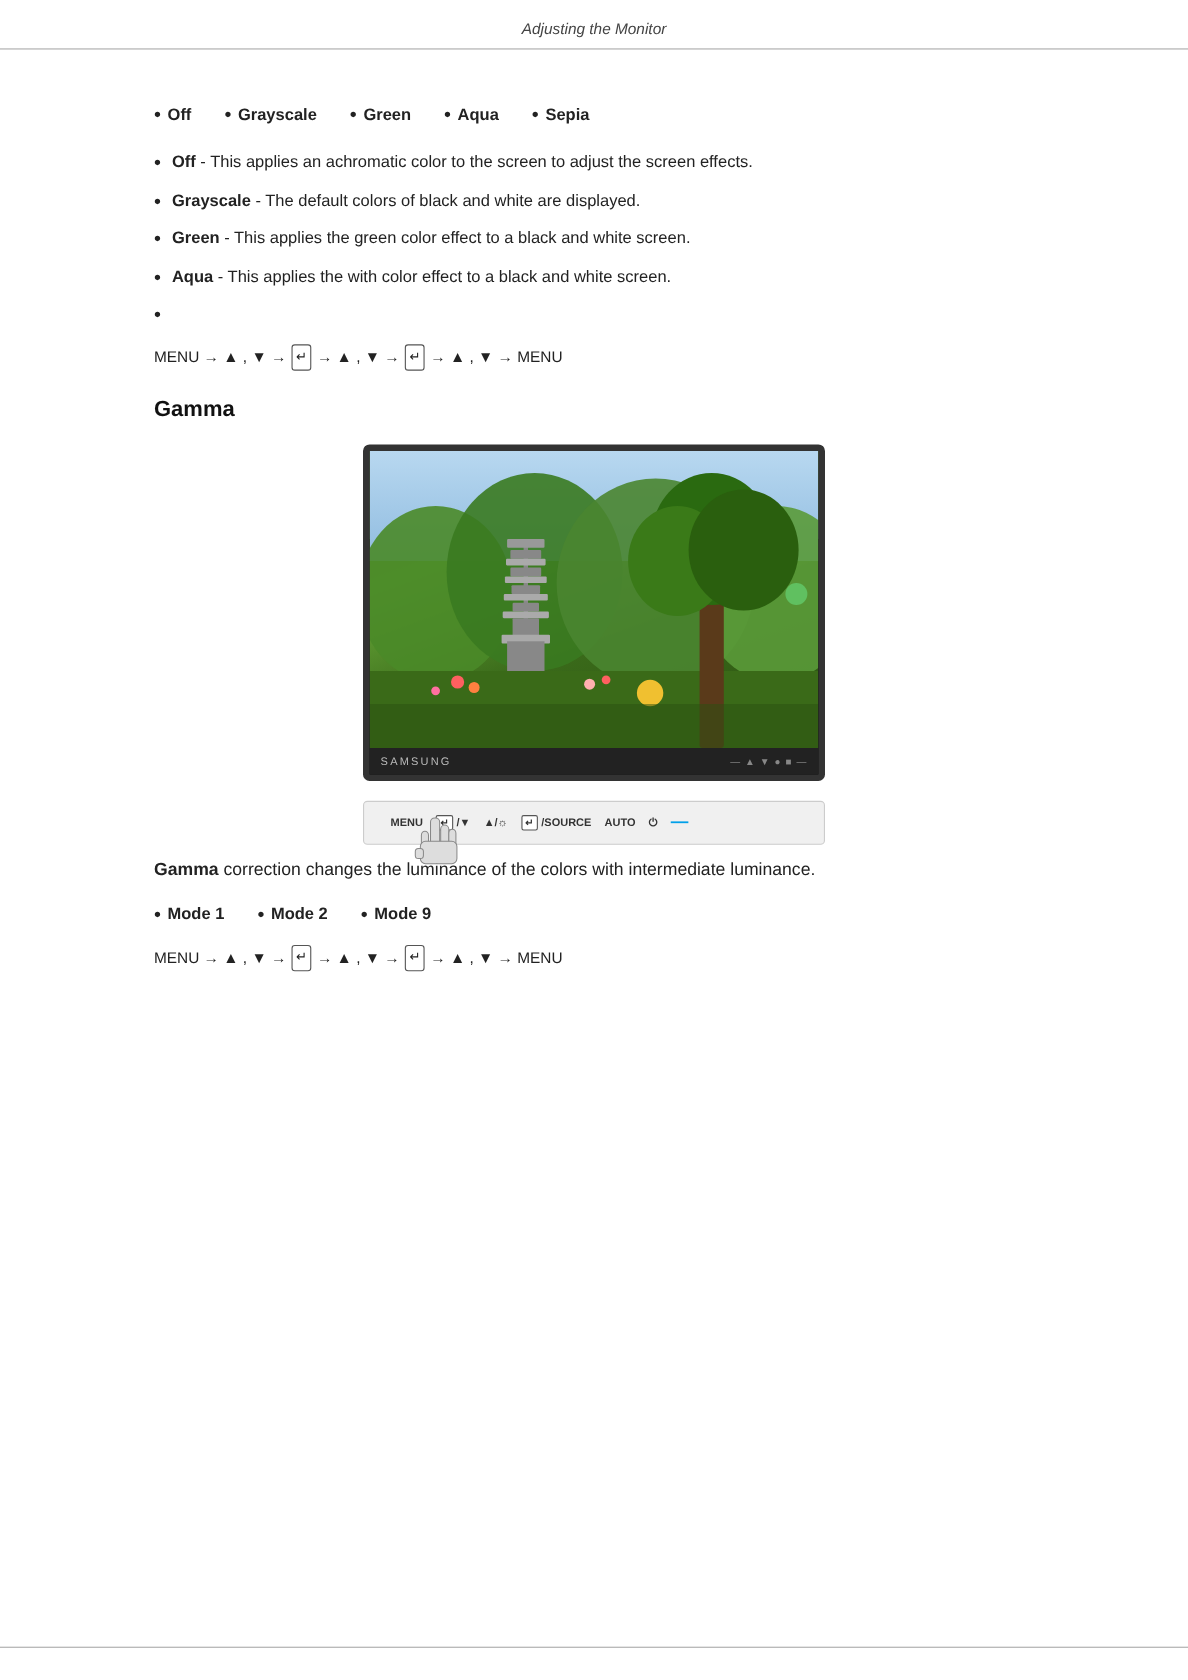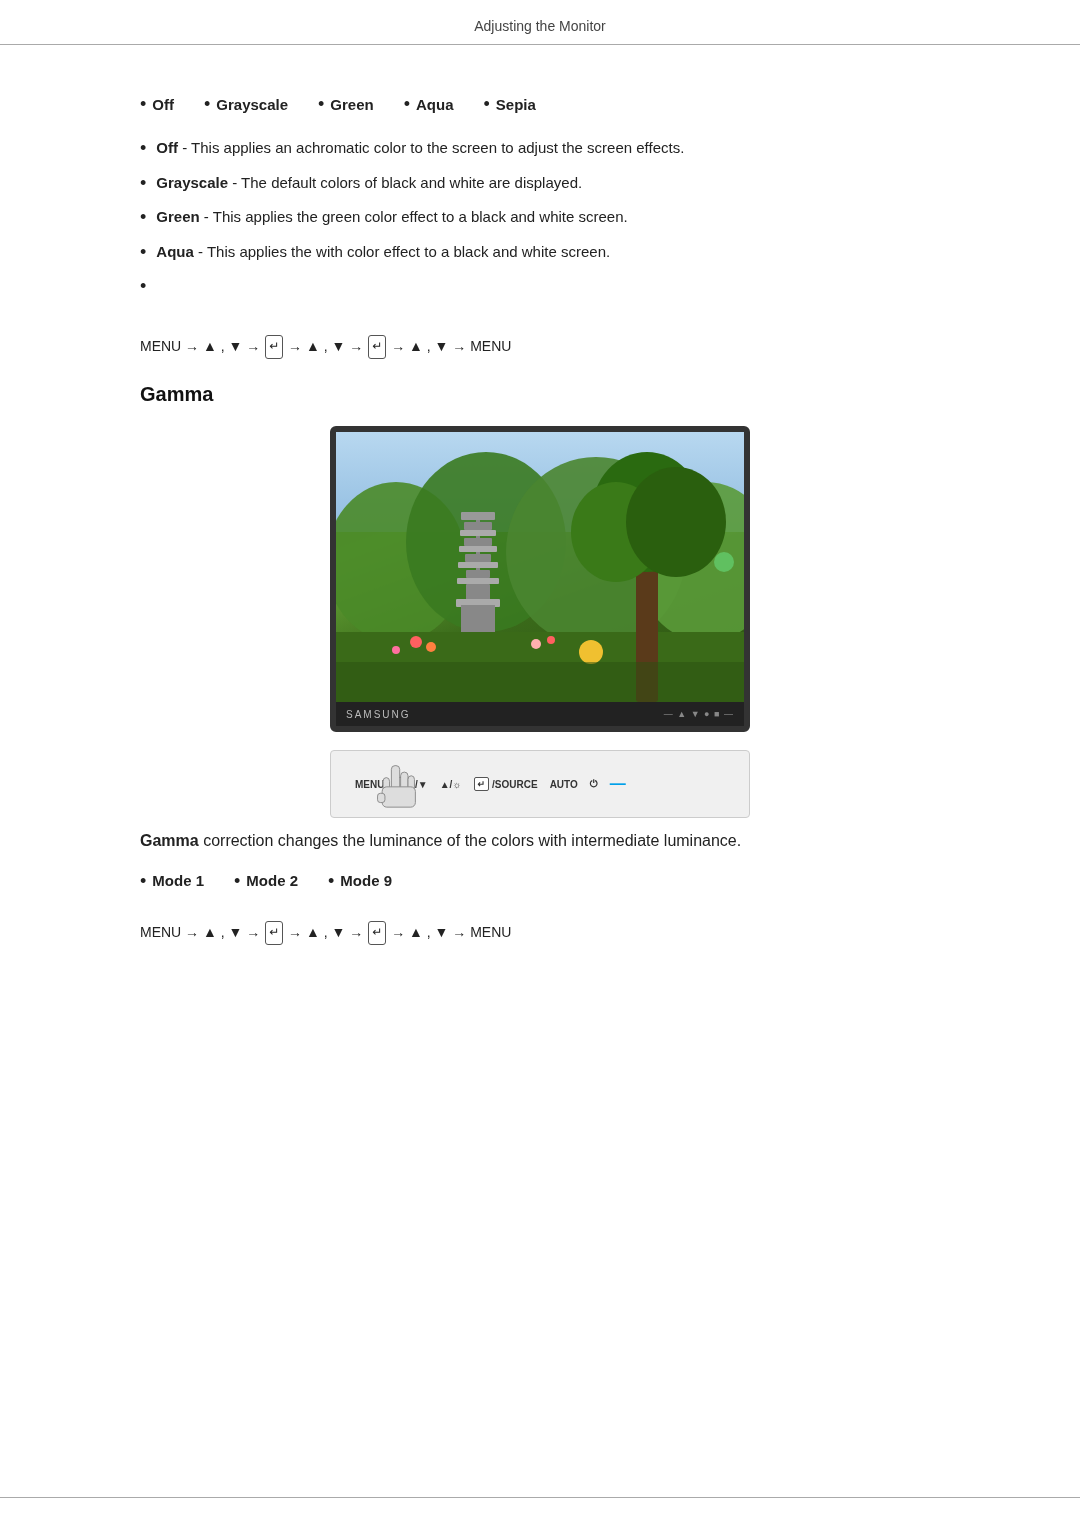--- a/index.html
+++ b/index.html
@@ -12,20 +12,21 @@
       min-height: 1527px;
       position: relative;
     }
 
     .page-header {
       border-bottom: 1px solid #aaa;
       text-align: center;
       padding: 18px 0 10px 0;
       font-size: 14px;
       color: #444;
+      font-style: italic;
     }
 
     .page-footer {
       border-top: 1px solid #aaa;
       position: absolute;
       bottom: 0;
       left: 0;
       right: 0;
       height: 30px;
     }
@@ -73,21 +74,21 @@
     }
 
     .inline-options .opt .dot {
       font-size: 18px;
       line-height: 1;
     }
 
     .menu-nav {
       font-size: 14px;
       color: #222;
-      margin: 30px 0 24px 0;
+      margin: 8px 0 24px 0;
       line-height: 1.8;
     }
 
     .menu-nav .enter-icon {
       display: inline-block;
       border: 1px solid #555;
       border-radius: 3px;
       padding: 0px 3px;
       font-size: 12px;
       vertical-align: middle;
@@ -144,21 +145,21 @@
       font-size: 10px;
       color: #bbb;
       letter-spacing: 2px;
     }
 
     .monitor-controls-bar {
       background: #f0f0f0;
       border: 1px solid #ccc;
       border-radius: 4px;
       width: 420px;
-      height: 68px;
+      height: 40px;
       display: flex;
       align-items: center;
       padding: 0 14px;
       gap: 14px;
       font-size: 11px;
       color: #333;
       position: relative;
     }
 
     .ctrl-btn {

